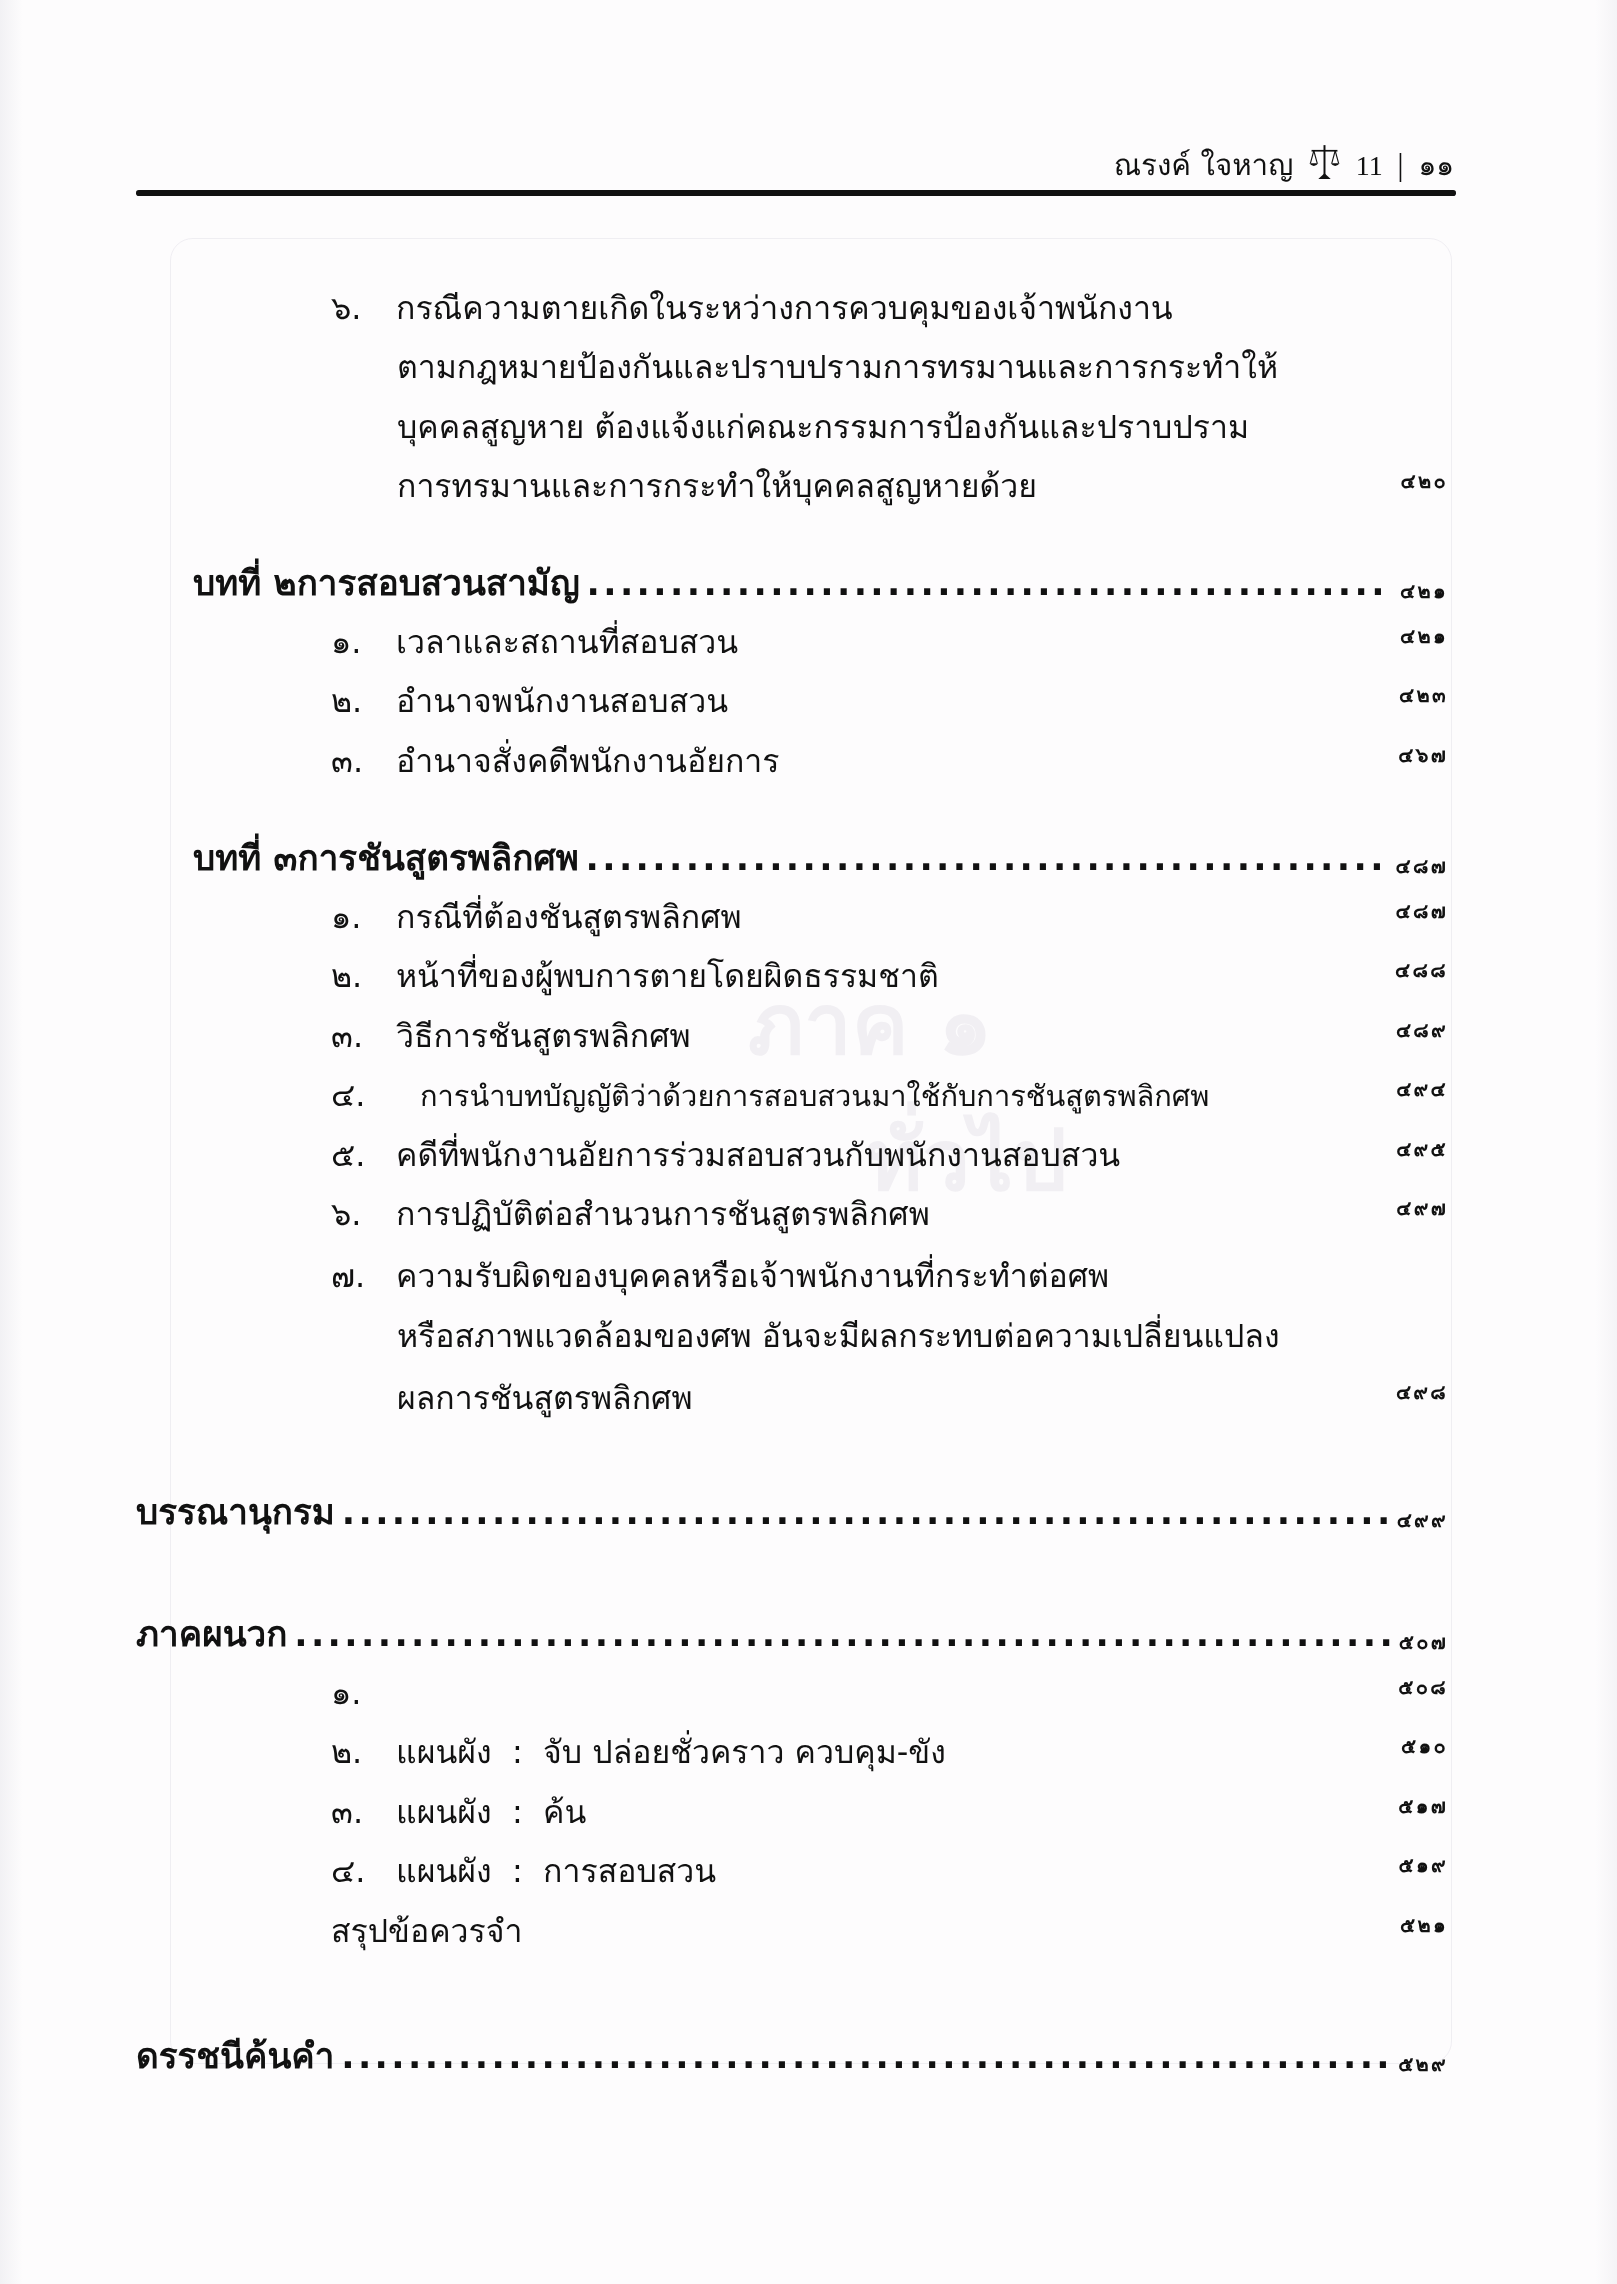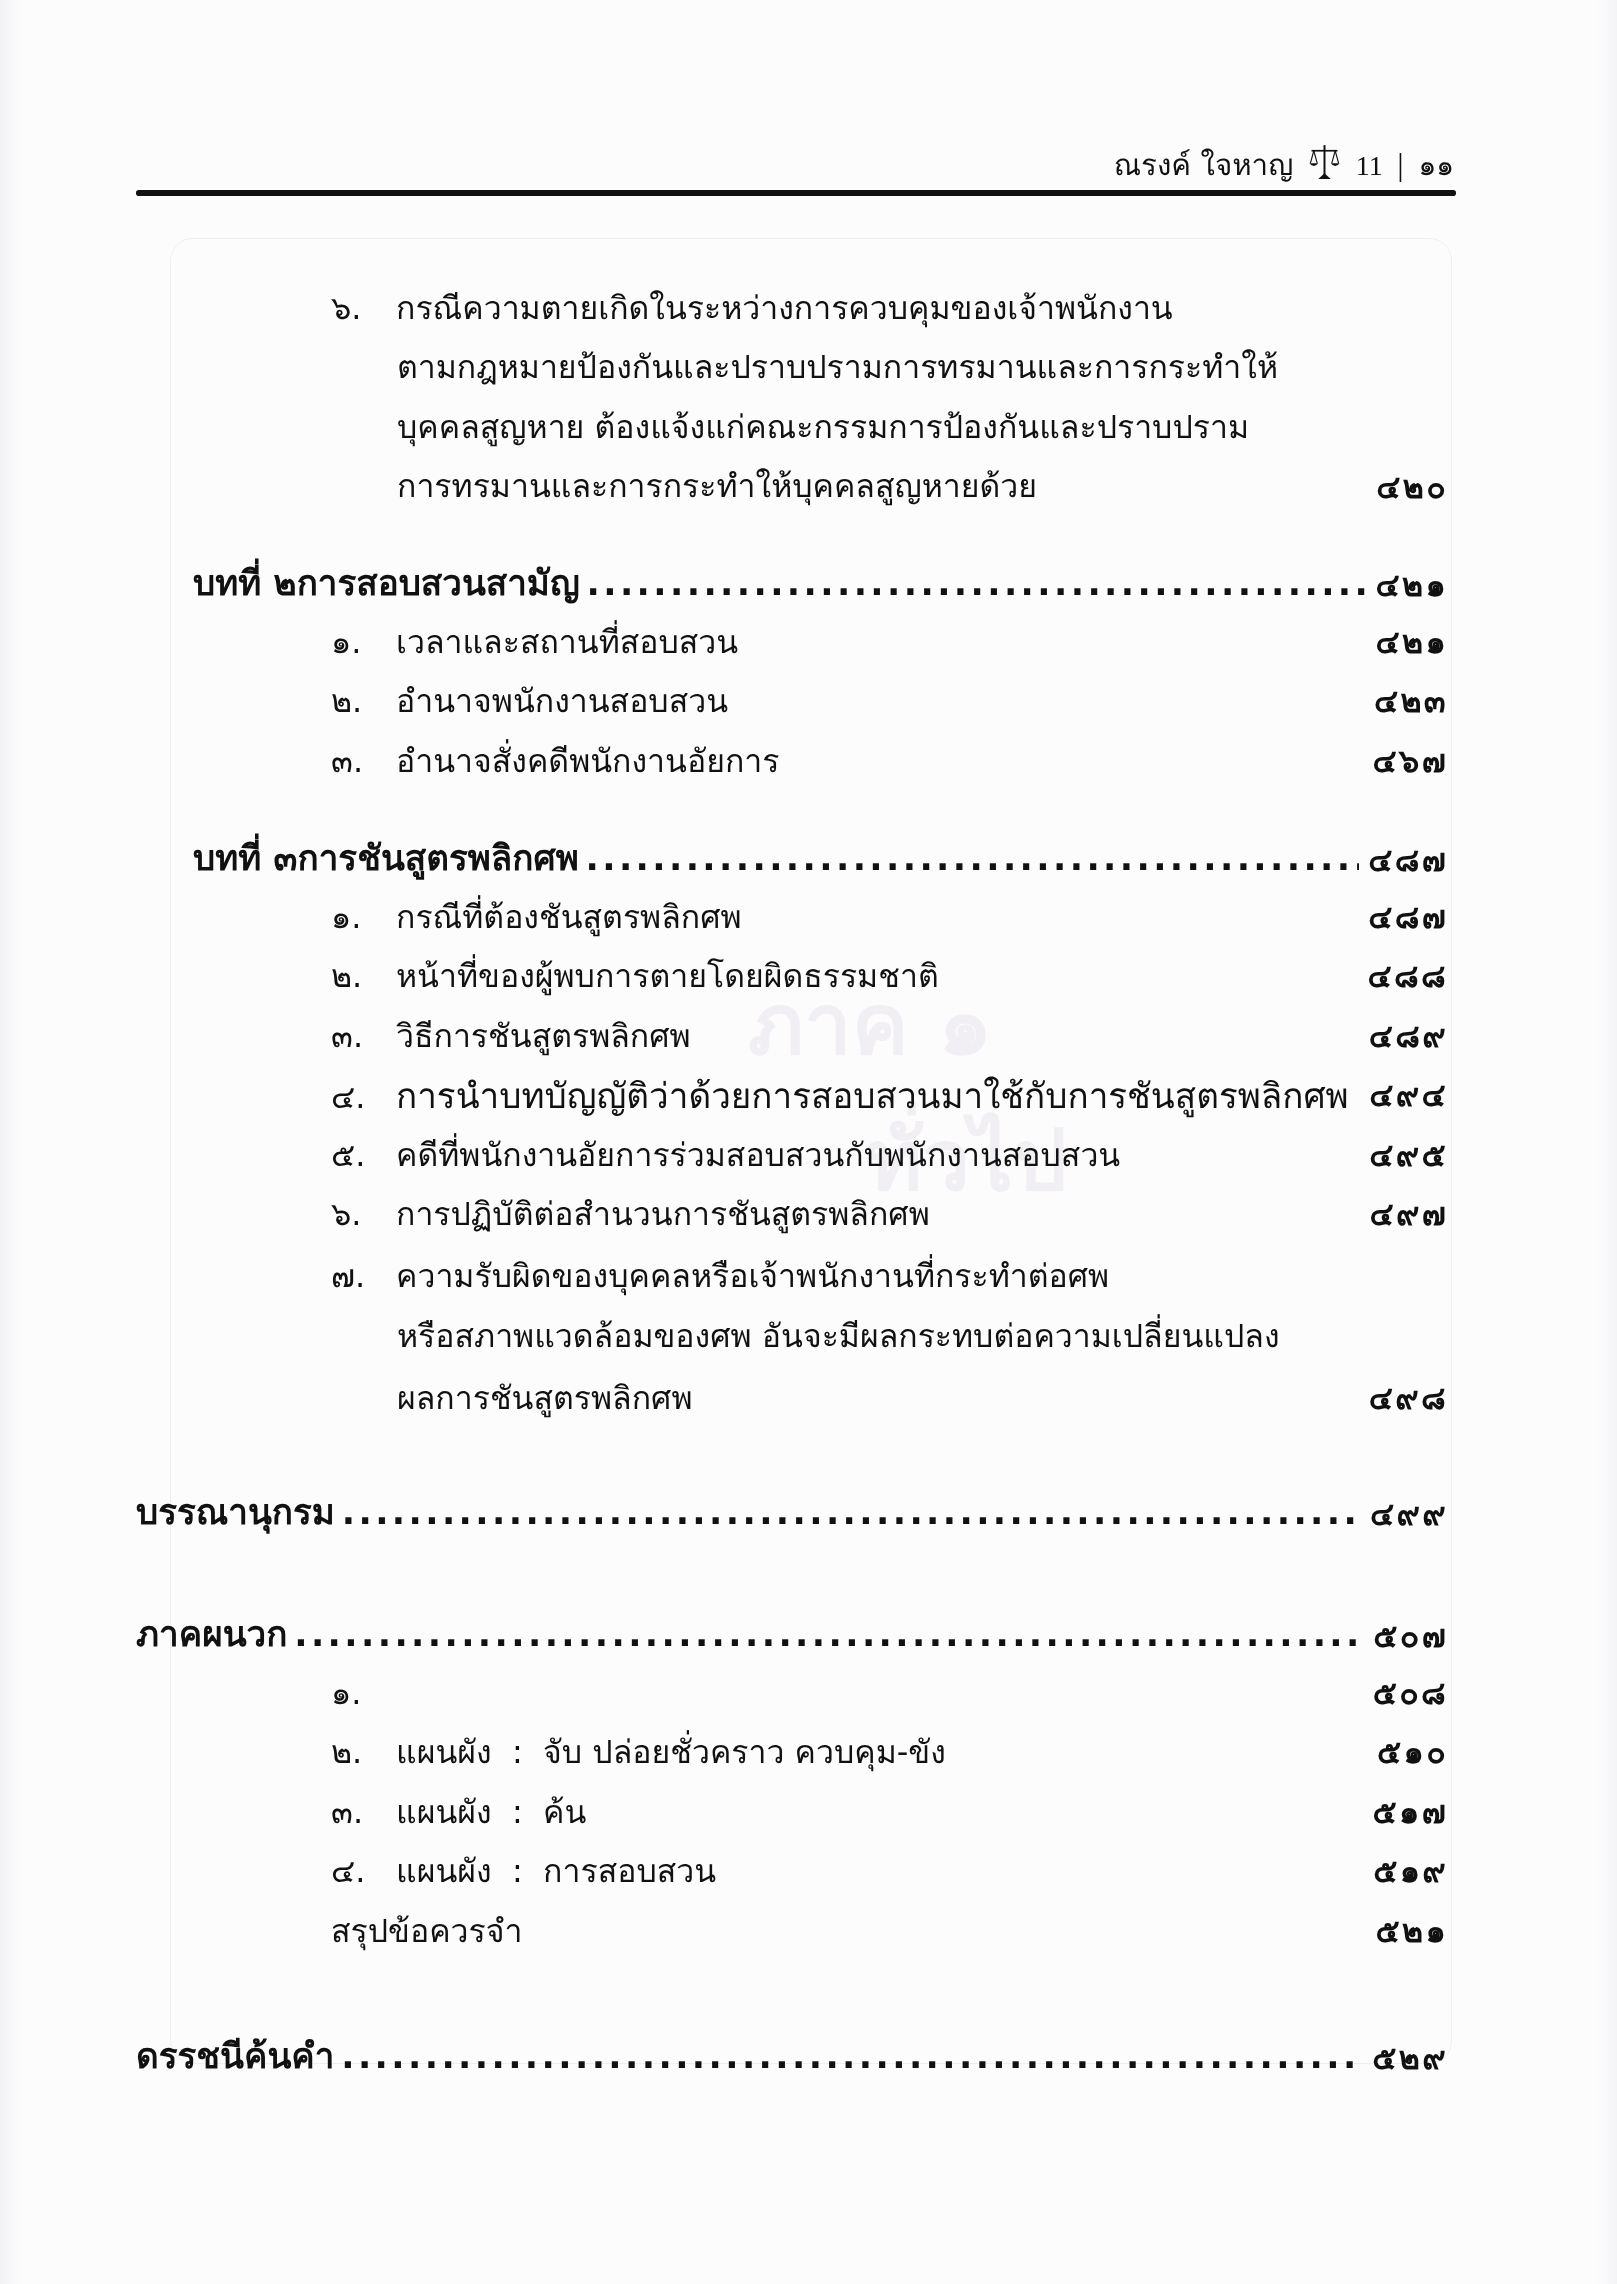--- a/index.html
+++ b/index.html
@@ -80,21 +80,21 @@
   }
   .num-label {
     display: inline-block;
     width: 65px;
   }
   .pg {
     position: absolute;
     right: 170px;
     text-align: right;
     font-weight: bold;
-    font-size: 32px;
+    font-size: 20px;
     letter-spacing: 2.3px;
   }
   .heading {
     font-weight: bold;
     font-size: 35px;
   }
   .leader {
     flex: 1 1 auto;
     overflow: hidden;
     margin: 0 6.8px;
@@ -204,21 +204,21 @@
   <span class="pg" style="top:960px;">๔๘๘</span>
 
   <div class="row" style="left:331px; top:1020px;">
     <span class="num-label">๓.</span>
     <span>วิธีการชันสูตรพลิกศพ</span>
   </div>
   <span class="pg" style="top:1020px;">๔๘๙</span>
 
   <div class="row" style="left:331px; top:1079px;">
     <span class="num-label">๔.</span>
-    <span style="font-size:35px;">การนำบทบัญญัติว่าด้วยการสอบสวนมาใช้กับการชันสูตรพลิกศพ</span>
+    <span style="font-size:29px;margin-left:24px;">การนำบทบัญญัติว่าด้วยการสอบสวนมาใช้กับการชันสูตรพลิกศพ</span>
   </div>
   <span class="pg" style="top:1079px;">๔๙๔</span>
 
   <div class="row" style="left:331px; top:1139px;">
     <span class="num-label">๕.</span>
     <span>คดีที่พนักงานอัยการร่วมสอบสวนกับพนักงานสอบสวน</span>
   </div>
   <span class="pg" style="top:1139px;">๔๙๕</span>
 
   <div class="row" style="left:331px; top:1198px;">

